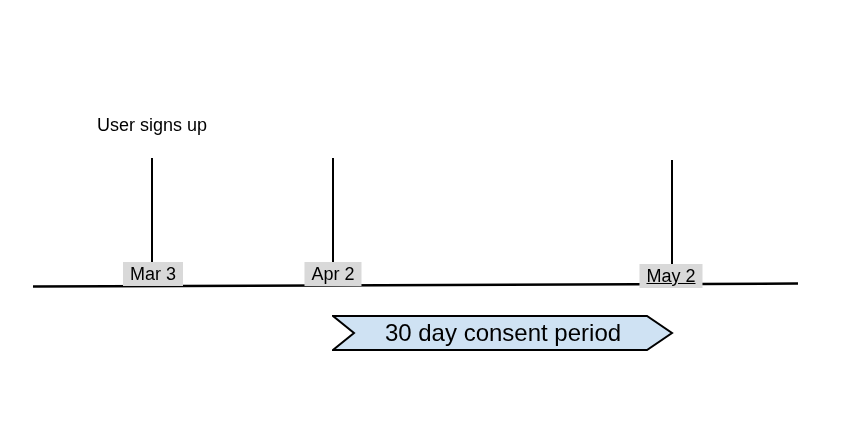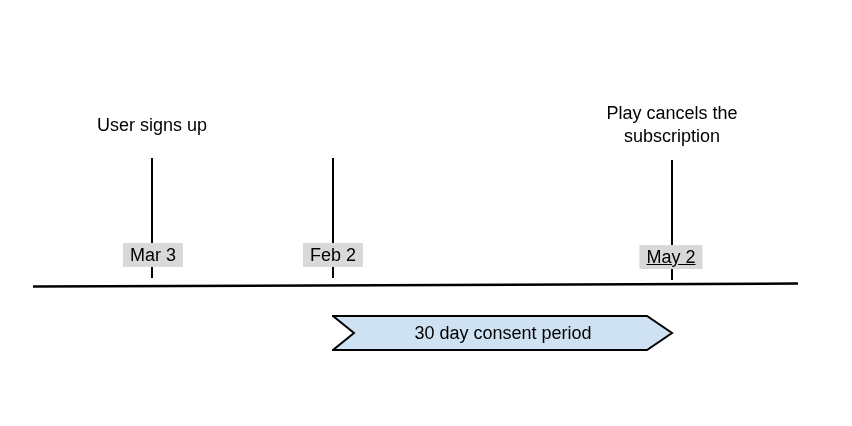--- a/index.html
+++ b/index.html
@@ -32,20 +32,21 @@
   .date-label {
     position: absolute;
     transform: translateX(-50%);
     background: var(--date_label_bg, #d9d9d9);
     font-size: 18px;
     line-height: 24px;
     padding: 0 7px;
     white-space: nowrap;
     color: var(--text, #000);
     z-index: 2;
+    margin-top: 19px;
   }
   #axis-svg {
     position: absolute;
     left: 0; top: 0;
     width: 852px; height: 426px;
     z-index: 1;
   }
   #banner {
     position: absolute;
     left: 332px;
@@ -59,41 +60,40 @@
     left: 0; top: 0;
     display: block;
   }
   #banner-label {
     position: absolute;
     left: 0; top: 0;
     width: 100%; height: 100%;
     display: flex;
     align-items: center;
     justify-content: center;
-    font-size: 18px;
+    font-size: 24px;
     color: var(--text, #000);
   }
 </style>
 </head>
 <body style="background: rgb(255, 255, 255);">
 
 <div id="canvas">
 
   <svg id="axis-svg" viewBox="0 0 852 426" aria-hidden="true">
     <line x1="33" y1="286.5" x2="798" y2="283.5" style="stroke: var(--line, #000);" stroke-width="2.5"></line>
   </svg>
 
   <div class="event-title" style="left:152px; top:114px; width:200px;">User signs up</div>
   <div class="tick" style="left:151px; top:158px; height:120px;"></div>
   <div class="date-label" style="left:153px; top:243px;">Mar 3</div>
 
   <div class="tick" style="left:332px; top:158px; height:120px;"></div>
-  <div class="date-label" style="left:333px; top:243px;">Feb 2</div>
+  <div class="date-label" style="left:333px; top:243px;">Apr 2</div>
 
-  <div class="event-title" style="left:672px; top:102px; width:190px;">Play cancels the subscription</div>
   <div class="tick" style="left:671px; top:160px; height:120px;"></div>
   <div class="date-label" style="left:671px; top:245px;text-decoration:underline;">May 2</div>
 
   <div id="banner">
     <svg width="342" height="36" viewBox="0 0 342 36" aria-hidden="true">
       <polygon points="1,1 315,1 340,18 315,35 1,35 22,18" style="fill: var(--banner_fill, #cfe2f3); stroke: var(--banner_border, #000);" stroke-width="2" stroke-linejoin="miter"></polygon>
     </svg>
     <div id="banner-label">30 day consent period</div>
   </div>
 

